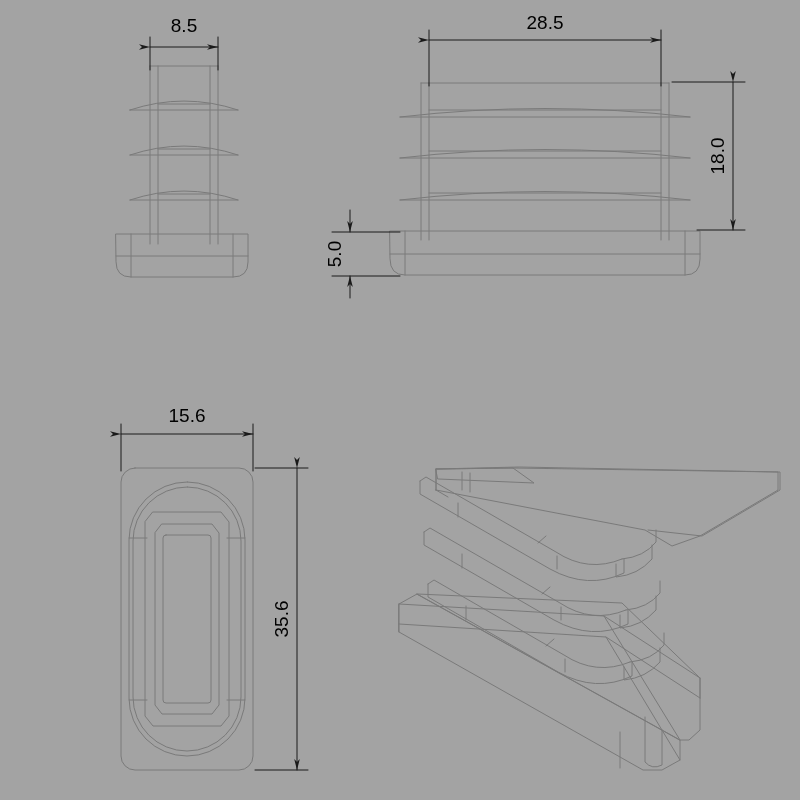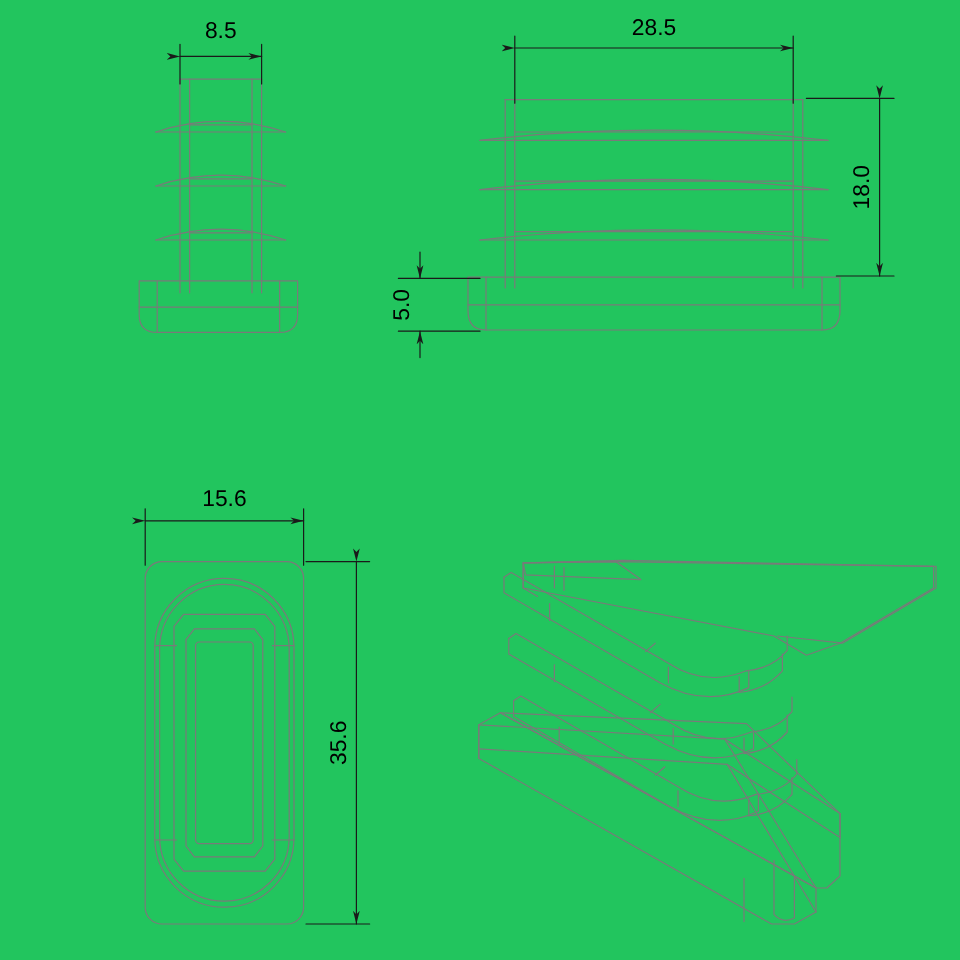--- a/index.html
+++ b/index.html
@@ -1,18 +1,18 @@
 <!DOCTYPE html>
 <html><head>
 <meta charset="utf-8">
 <style>
   html,body{margin:0;padding:0;background:#ffffff;}
   body{width:800px;height:800px;overflow:hidden;
        font-family:"Liberation Sans","DejaVu Sans",sans-serif;}
-  #sheet{position:relative;width:800px;height:800px;background:#22c55e;}
+  #sheet{position:relative;width:800px;height:800px;background:#a3a3a3;}
   svg{display:block;}
   .dimtext{font-family:"Liberation Sans","DejaVu Sans",sans-serif;
            font-size:19px;fill:#000;}
 </style>
 </head>
 <body>
 
 <div id="sheet">
 <svg width="800" height="800" viewBox="0 0 800 800">
 

